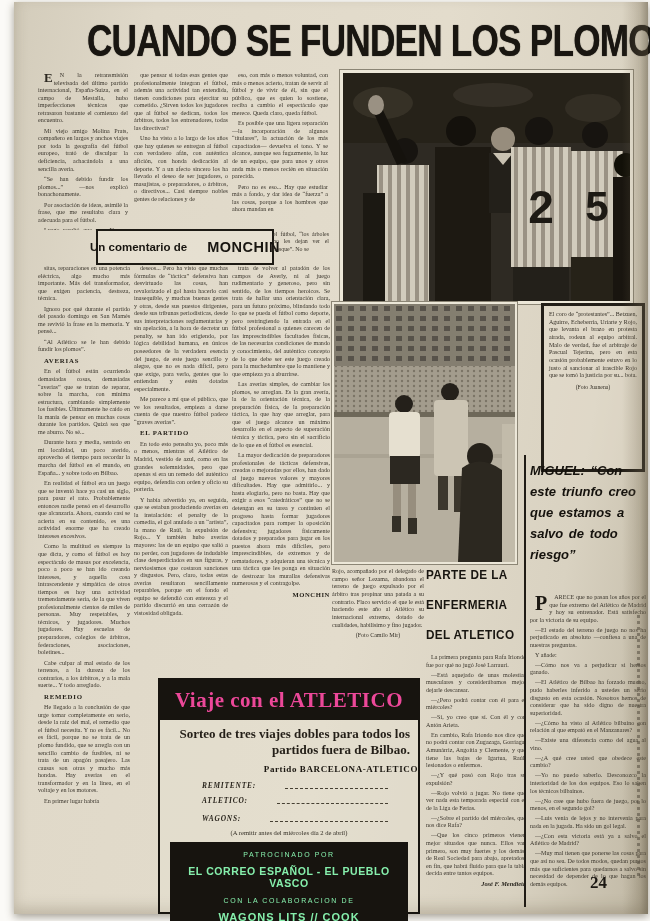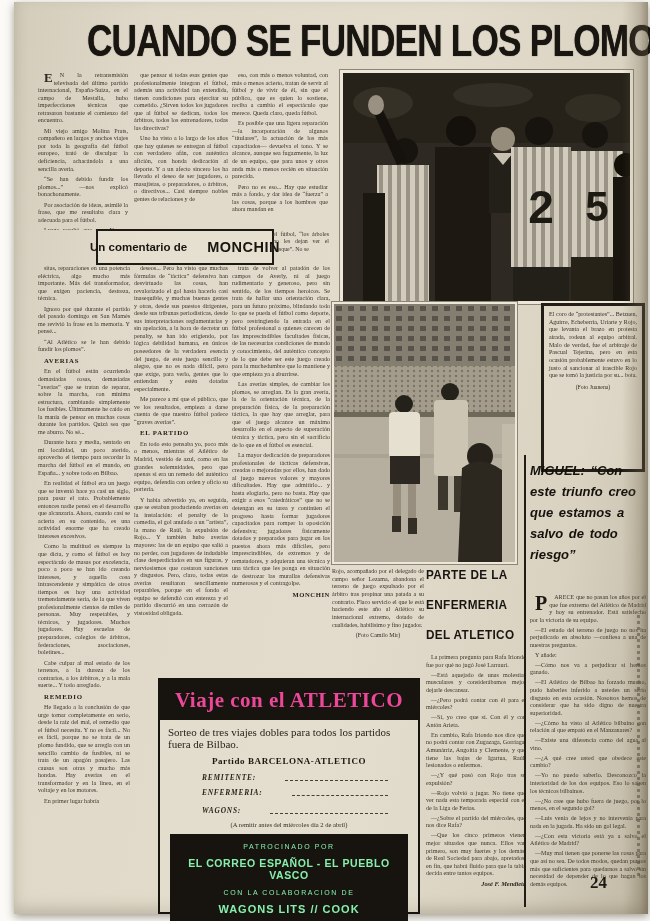--- a/index.html
+++ b/index.html
@@ -57,22 +57,22 @@
   .enf-title{position:absolute;left:412px;top:558px;width:102px;
        font-family:"Liberation Sans",sans-serif;font-weight:bold;font-size:12.5px;
        line-height:2.4;color:#181510;letter-spacing:.4px;transform:scaleX(.94);transform-origin:left;}
   .enf-body{left:412px;top:652px;width:100px;height:252px;}
   
   .adbox{position:absolute;left:144px;top:676px;width:262px;height:236px;
        border:2px solid #17140f;background:rgba(229,223,208,.45);box-sizing:border-box;}
   .adbox .band{background:#17140f;color:#ec4899;text-align:center;height:40px;
        display:flex;align-items:center;justify-content:center;
        font-weight:bold;font-size:21px;letter-spacing:.5px;}
-  .adbox .sub{font-weight:normal;font-size:11px;text-align:left;margin:6px 8px 0;color:#241f18;}
-  .adbox .match{font-weight:bold;font-size:9px;text-align:center;margin:6px 0 7px;
+  .adbox .sub{font-weight:bold;font-size:13px;text-align:right;margin:6px 8px 0;color:#241f18;}
+  .adbox .match{font-weight:bold;font-size:9px;text-align:right;margin:6px 0 7px;
        letter-spacing:.6px;color:#1b1711;}
   .adrow{display:flex;align-items:flex-end;margin:0 30px 6px 42px;gap:25px;}
   .adrow .lbl{font-style:italic;font-weight:bold;font-size:7.4px;letter-spacing:.8px;color:#2a251d;}
   .adrow .dots{flex:1;border-bottom:1.6px dashed #464033;margin:0 0 1px 4px;}
   .adbox .note{font-size:6.6px;text-align:center;margin:2px 0 6px;color:#332e25;}
   .sponsor{background:#17140f;color:#86efac;margin:0 10px;padding:9px 4px 11px;text-align:center;}
   .sponsor .small{font-size:7px;letter-spacing:1.6px;margin-bottom:7px;font-family:"Liberation Sans",sans-serif;}
   .sponsor .big{font-weight:bold;font-size:10.5px;letter-spacing:.6px;margin-bottom:8px;
        font-family:"Liberation Sans",sans-serif;}
   .sponsor .big2{font-weight:bold;font-size:11px;letter-spacing:1px;margin-bottom:4px;
@@ -277,21 +277,21 @@
 
   <div class="adbox">
     <div class="band">Viaje con el ATLETICO</div>
     <div class="sub">Sorteo de tres viajes dobles para todos los partidos fuera de Bilbao.</div>
     <div class="match">Partido BARCELONA-ATLETICO</div>
     <div class="adrow">
       <span class="lbl">REMITENTE:</span>
       <span class="dots"></span>
     </div>
     <div class="adrow">
-      <span class="lbl">ENFERMERIA:</span>
+      <span class="lbl">ATLETICO:</span>
       <span class="dots"></span>
     </div>
     <div class="adrow" style="margin-top:9px;">
       <span class="lbl">WAGONS:</span>
       <span class="dots"></span>
     </div>
     <div class="note">(A remitir antes del miércoles día 2 de abril)</div>
     <div class="sponsor">
       <div class="small">PATROCINADO POR</div>
       <div class="big">EL CORREO ESPAÑOL - EL PUEBLO VASCO</div>

